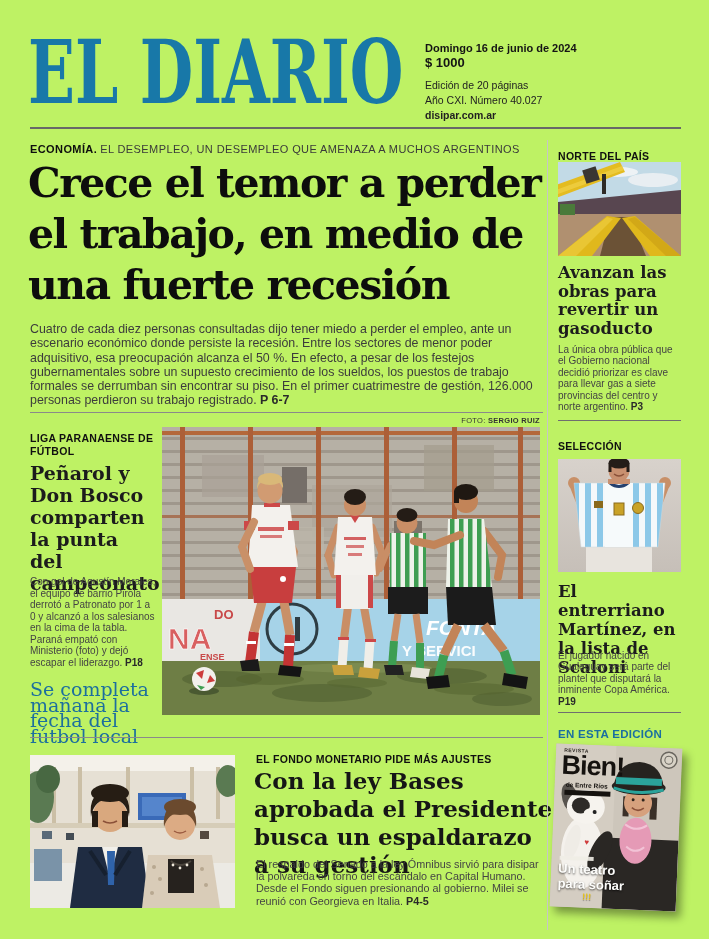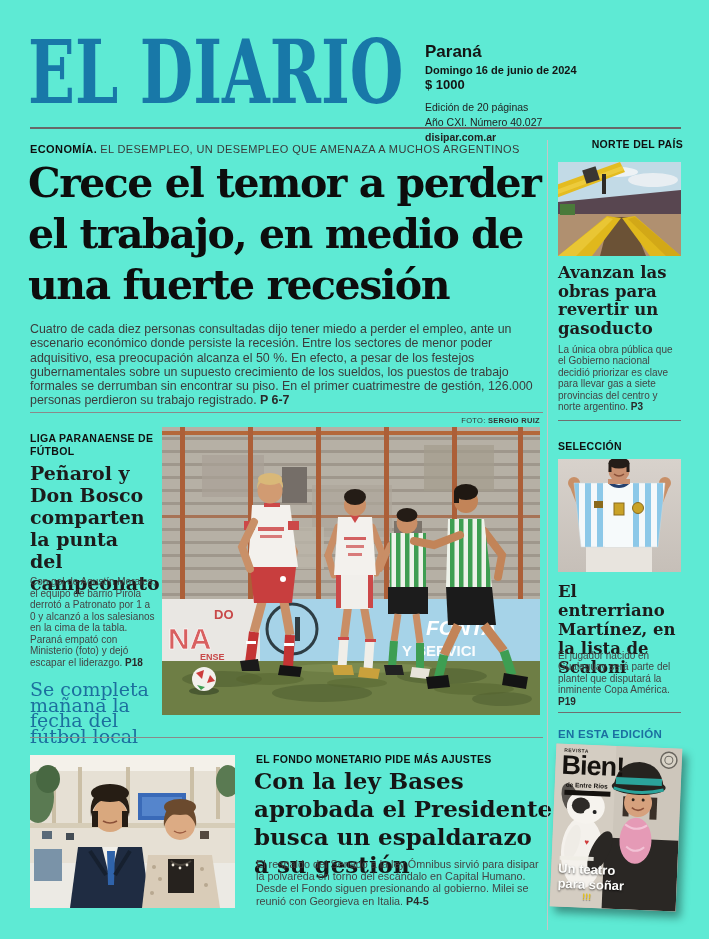--- a/index.html
+++ b/index.html
@@ -1,17 +1,17 @@
 <!DOCTYPE html>
 <html><head>
 <meta charset="utf-8">
 <style>
   * { box-sizing: border-box; margin: 0; padding: 0; }
   body { background:#ffffff; font-family:"Liberation Sans", sans-serif; }
-  .page { position:relative; width:709px; height:939px; background:#5eead4; overflow:hidden; margin:0 auto; }
+  .page { position:relative; width:709px; height:939px; background:#bef264; overflow:hidden; margin:0 auto; }
 
   
   .logo { position:absolute; left:28px; top:32px; font-family:"DejaVu Serif", serif; font-weight:700;
           font-size:88px; line-height:80px; color:#1878a8; white-space:nowrap;
           transform:scaleX(.70); transform-origin:0 0; letter-spacing:0; }
   .mh-info { position:absolute; left:425px; top:42px; color:#141414; }
   .mh-city { font-size:17px; font-weight:700; margin-bottom:2px; }
   .mh-date { font-size:11px; font-weight:700; line-height:13px; }
   .mh-price { font-size:13px; font-weight:700; line-height:15px; margin-bottom:8px; }
   .mh-small { font-size:10.5px; line-height:15px; color:#222; }
@@ -46,21 +46,21 @@
               font-size:10px; line-height:11.5px; color:#444; }
   #fut-teaser { position:absolute; left:30px; top:682px; width:120px;
               font-size:19px; line-height:15.5px; font-weight:400; color:#1c6f9e; }
   #fut-credit { position:absolute; left:162px; top:416px; width:378px; text-align:right;
               font-size:7.5px; color:#333; letter-spacing:.3px; }
   #fut-credit b { font-weight:700; }
   #fut-photo { position:absolute; left:162px; top:427px; width:378px; height:288px; overflow:hidden; }
 
   
   .sb-kicker { position:absolute; left:558px; width:125px; }
-  #norte-kicker { top:138px;text-align:right; }
+  #norte-kicker { top:150px; }
   #norte-photo { position:absolute; left:558px; top:162px; width:123px; height:94px; overflow:hidden; }
   #norte-head { position:absolute; left:558px; top:264px; width:127px;
                 font-size:16.5px; line-height:18.5px; color:#1c1c1c; }
   #norte-sum  { position:absolute; left:558px; top:344px; width:124px;
                 font-size:10px; line-height:11.4px; color:#444; }
   #sel-kicker { top:440px; }
   #sel-photo { position:absolute; left:558px; top:459px; width:123px; height:113px; overflow:hidden; }
   #sel-head { position:absolute; left:558px; top:582px; width:128px;
               font-size:16.5px; line-height:19px; color:#1c1c1c; }
   #sel-sum  { position:absolute; left:558px; top:650px; width:124px;
@@ -90,21 +90,20 @@
   .mag-ex    { position:absolute; left:32px; top:147px; font-size:9px; font-weight:700; color:#e6c31e;
                text-shadow:0 1px 1px rgba(0,0,0,.4); }
 </style>
 </head>
 <body>
 
 <div class="page">
 
   <div class="logo serif">EL DIARIO</div>
   <div class="mh-info">
-    <div class="mh-city">Paraná</div>
     <div class="mh-date">Domingo 16 de junio de 2024</div>
     <div class="mh-price">$ 1000</div>
     <div class="mh-small">Edición de 20 páginas</div>
     <div class="mh-small">Año CXI. Número 40.027</div>
     <div class="mh-web">disipar.com.ar</div>
   </div>
   <div class="rule" id="rule-top"></div>
 
   <div id="lead-kicker">
     <span class="k-label">ECONOMÍA.</span>

